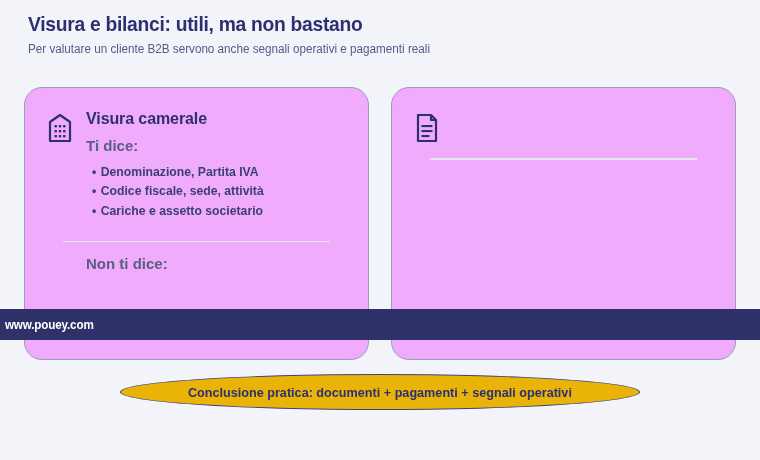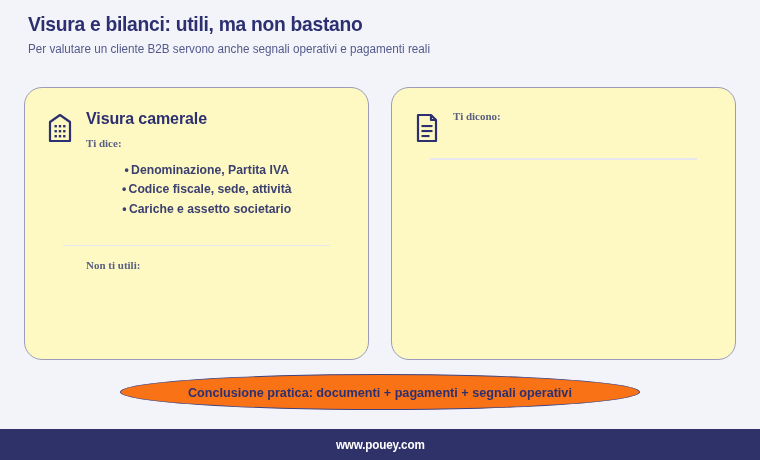--- a/index.html
+++ b/index.html
@@ -10,21 +10,21 @@
     width: 760px;
     height: 460px;
     background: #f3f4f9;
     font-family: "Liberation Sans", sans-serif;
     overflow: hidden;
     position: relative;
   }
   .page {
     position: relative;
     width: 760px;
-    height: 460px;
+    height: 340px;
     box-sizing: border-box;
   }
 
   
   .header {
     position: absolute;
     left: 28px;
     top: 12px;
     width: 710px;
   }
@@ -53,21 +53,21 @@
     position: absolute;
     left: 24px;
     top: 87px;
     width: 712px;
     height: 273px;
     display: flex;
     gap: 22px;
   }
   .card {
     flex: 1 1 0;
-    background: #fef9c3;
+    background: #f0abfc;
     border: 1.4px solid #9a9cba;
     border-radius: 18px;
     box-sizing: border-box;
     padding: 22px 36px 18px 22px;
     display: flex;
     flex-direction: column;
   }
 
   .card-head {
     display: flex;
@@ -86,32 +86,30 @@
 
   .card-title {
     font-size: 16px;
     font-weight: bold;
     color: #2d3070;
     margin: 0 0 9px 0;
     letter-spacing: -0.1px;
     white-space: nowrap;
   }
   .lead {
-    font-size: 11px;
+    font-size: 15px;
     color: #5a6083;
     font-weight: bold;
     margin: 0 0 9px 0;
     white-space: nowrap;
-    font-family: Liberation Serif, serif;
   }
   ul.bullets {
     list-style: none;
-    margin: 12px;
+    margin: 6px;
     padding: 0;
-    text-align: center;
   }
   ul.bullets li {
     font-size: 12.6px;
     font-weight: bold;
     color: #3b4070;
     line-height: 1.53;
     white-space: nowrap;
     transform: scaleX(0.97);
     transform-origin: left center;
   }
@@ -143,21 +141,21 @@
     display: flex;
     align-items: center;
     justify-content: center;
   }
   .conclusion {
     position: relative;
     width: 518px;
     height: 34px;
     border: 1.3px solid #3e4280;
     border-radius: 50%;
-    background: #f97316;
+    background: #eab308;
     display: flex;
     align-items: center;
     justify-content: center;
   }
   .conclusion-text {
     font-size: 12.9px;
     font-weight: bold;
     color: #2d3070;
     white-space: nowrap;
     transform: scaleX(0.98);
@@ -166,21 +164,21 @@
   
   .footer {
     position: absolute;
     left: 0;
     bottom: 0;
     width: 760px;
     height: 31px;
     background: #2e3269;
     display: flex;
     align-items: center;
-    justify-content: center;
+    justify-content: flex-start;
   }
   .footer-text {
     font-size: 13px;
     font-weight: bold;
     color: #ffffff;
     letter-spacing: -0.2px;
     transform: scaleX(0.9);
   }
 </style>
 </head>
@@ -218,37 +216,36 @@
             <li>Denominazione, Partita IVA</li>
             <li>Codice fiscale, sede, attività</li>
             <li>Cariche e assetto societario</li>
           </ul>
         </div>
       </div>
 
       <div class="divider"></div>
 
       <div class="card-lower">
-        <p class="lead">Non ti utili:</p>
+        <p class="lead">Non ti dice:</p>
       </div>
     </div>
 
     <div class="card">
       <div class="card-head">
         <span class="card-icon">
           <svg width="26" height="32" viewBox="0 0 26 32">
             <path d="M4 3 L17 3 L22 8 L22 29 L4 29 Z" fill="none" stroke="#2d3070" stroke-width="2.2" stroke-linejoin="round"></path>
             <path d="M17 3 L17 8 L22 8" fill="none" stroke="#2d3070" stroke-width="2.2" stroke-linejoin="round"></path>
             <rect x="7.5" y="13" width="11" height="2.1" fill="#2d3070"></rect>
             <rect x="7.5" y="18" width="11" height="2.1" fill="#2d3070"></rect>
             <rect x="7.5" y="23" width="8" height="2.1" fill="#2d3070"></rect>
           </svg>
         </span>
         <div class="card-head-text">
-          <p class="lead">Ti dicono:</p>
         </div>
       </div>
 
       <div class="divider"></div>
 
       <div class="card-lower">
       </div>
     </div>
 
   </div>

